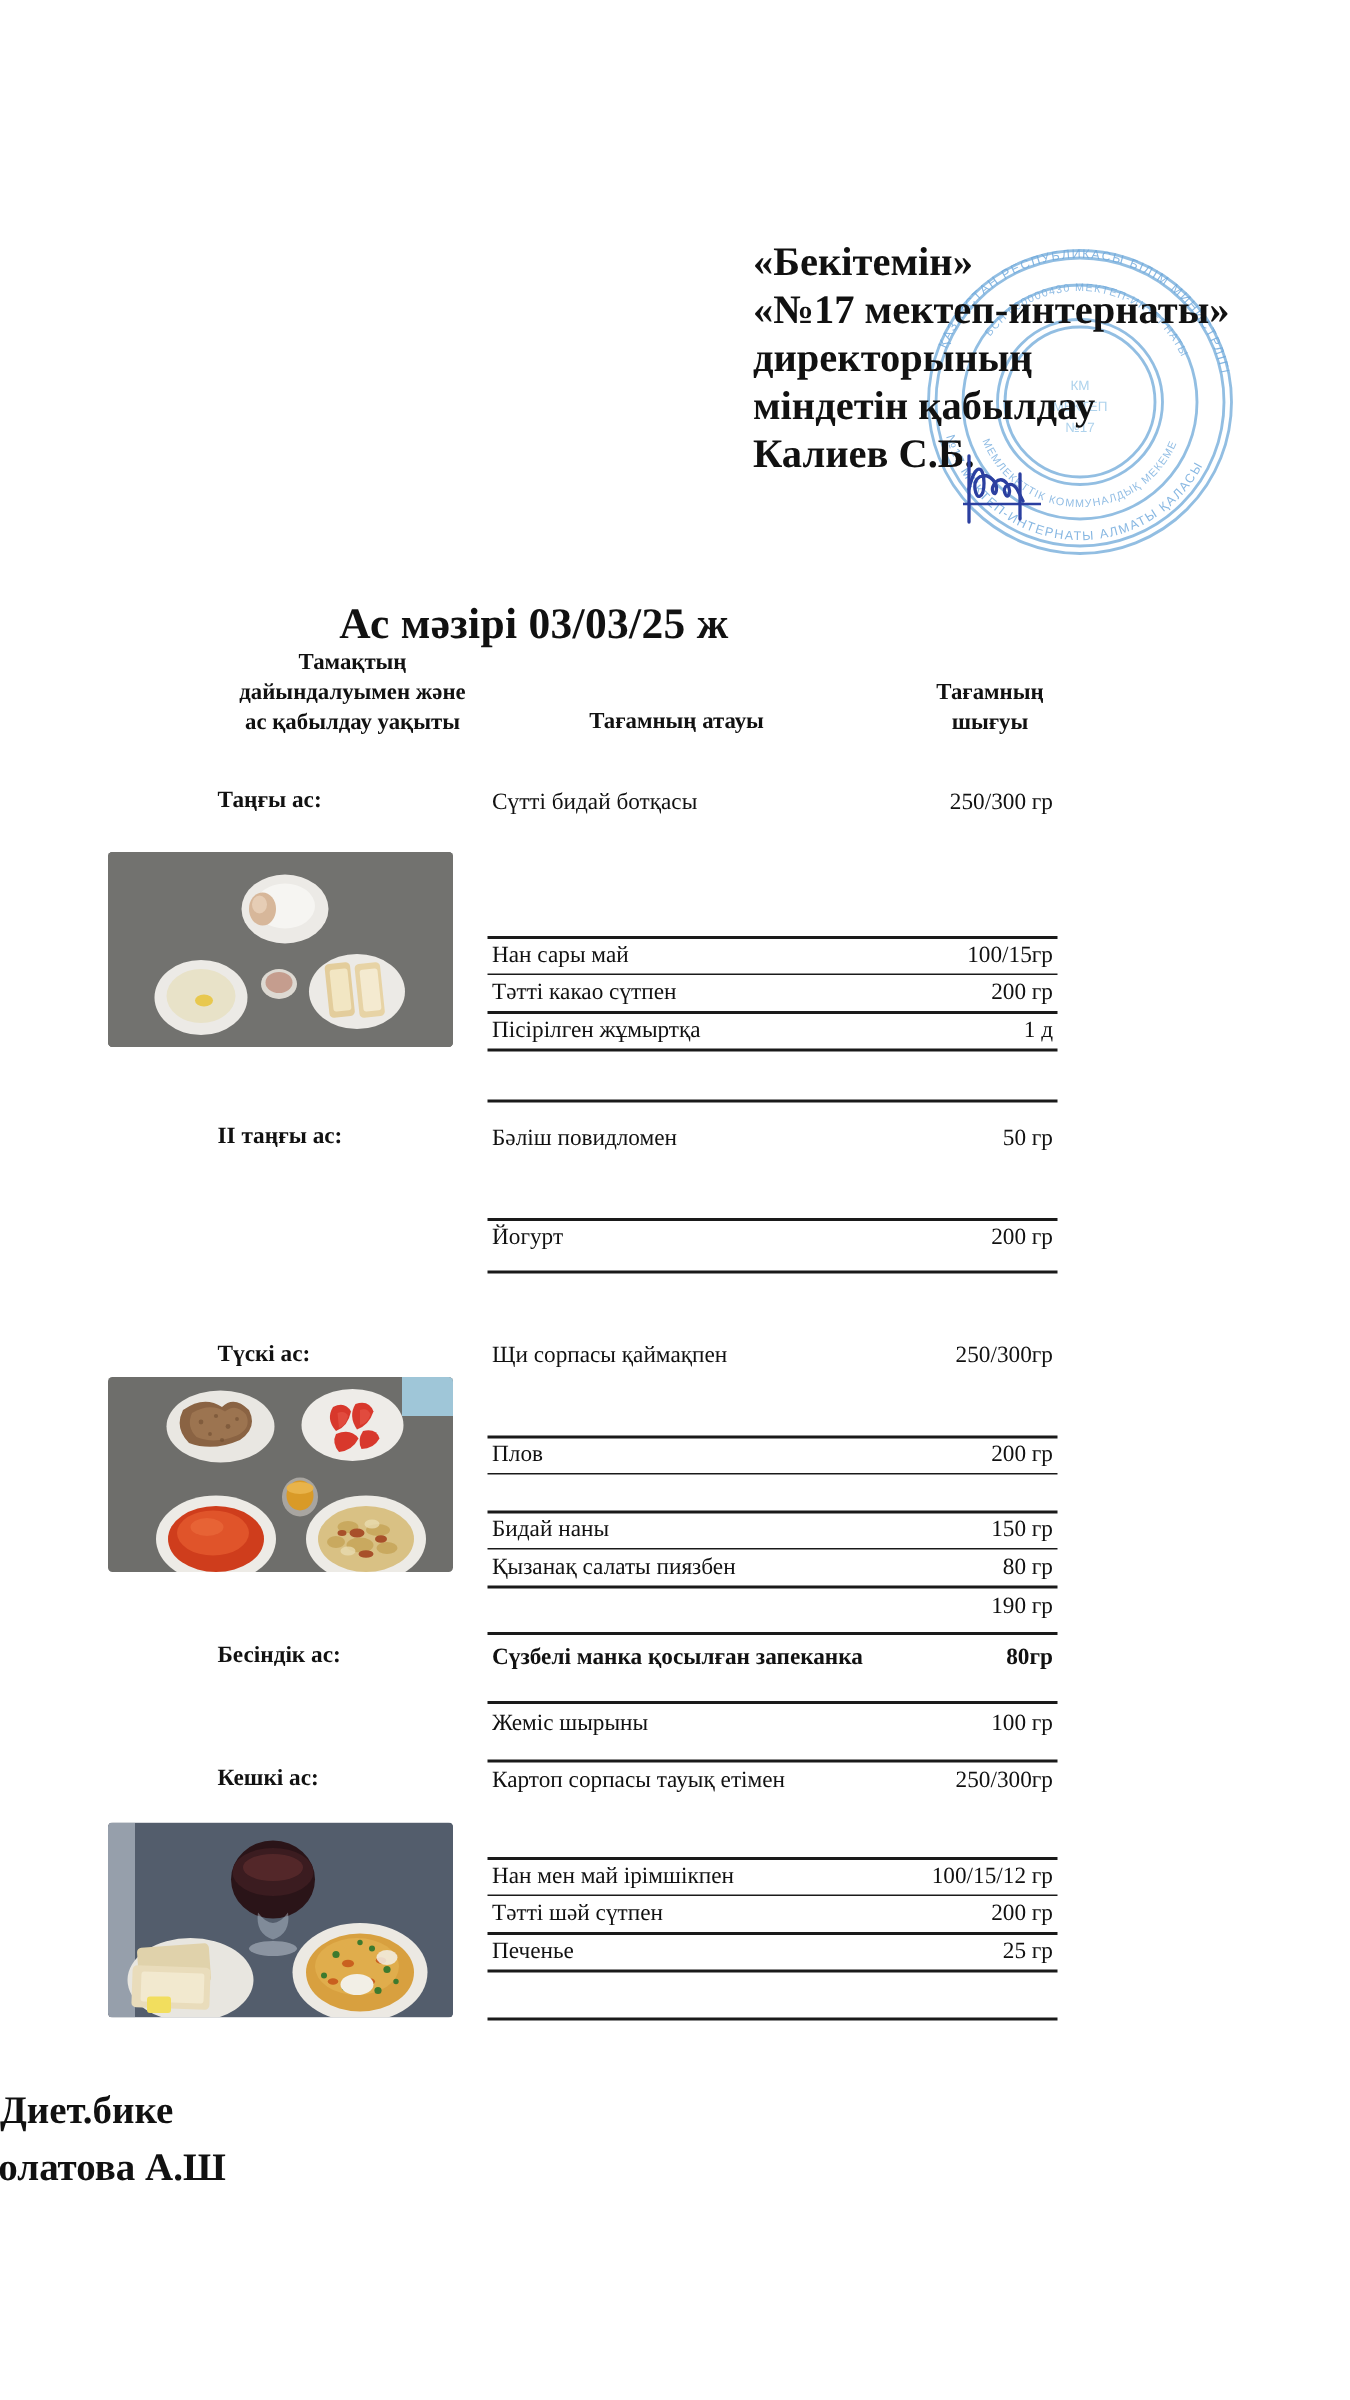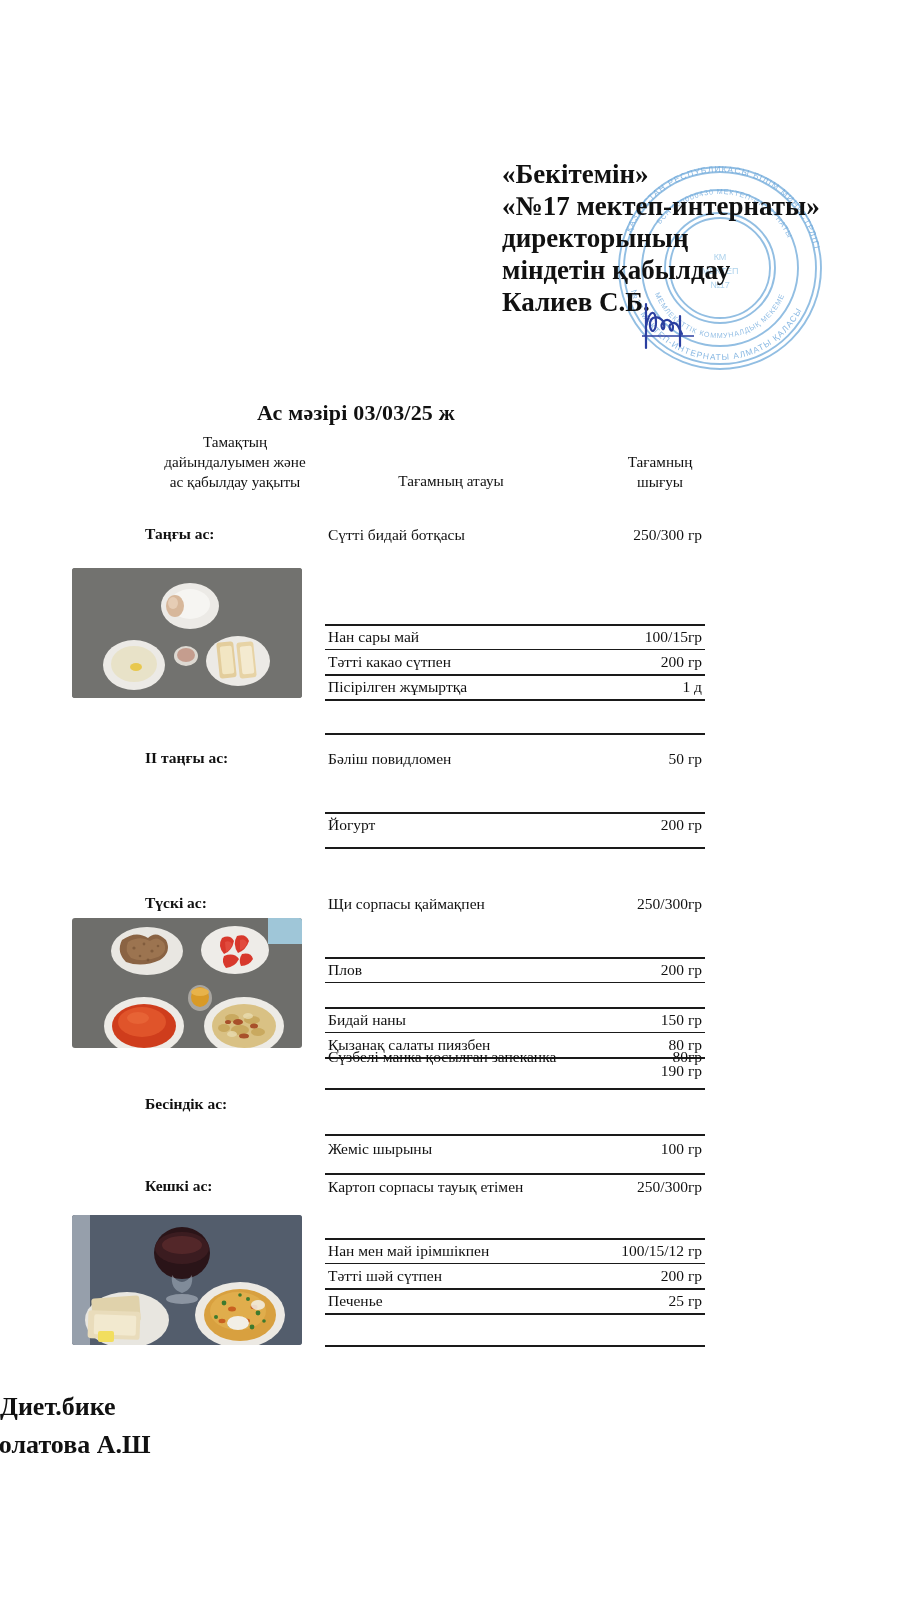--- a/index.html
+++ b/index.html
@@ -56,33 +56,33 @@
     z-index: 4;
   }
 
   
   #doc-title {
     position: absolute;
     top: 400px;
     left: 0;
     width: 712px;
     text-align: center;
-    font-size: 22px;
+    font-size: 29px;
     font-weight: bold;
     letter-spacing: 0.2px;
   }
 
   
   #column-headers {
     position: absolute;
     top: 432px;
     left: 140px;
     width: 600px;
     height: 70px;
-    font-weight: normal;
+    font-weight: bold;
     font-size: 15.2px;
   }
   #col-head-time {
     position: absolute;
     left: 0px;
     top: 0px;
     width: 190px;
     text-align: center;
     line-height: 20px;
   }
@@ -297,21 +297,21 @@
     <span class="dish-yield">80 гр</span>
   </div>
   <div class="rule" style="top:1057px;"></div>
   <div class="dish-row" style="top:1060px;">
     <span class="dish-name"></span>
     <span class="dish-yield">190 гр</span>
   </div>
 
   <div class="rule" style="top:1088px;"></div>
   <div class="meal-label" style="top:1095px;">Бесіндік ас:</div>
-  <div class="dish-row" style="top:1046px;">
+  <div class="dish-row" style="top:1094px;font-weight:bold;">
     <span class="dish-name">Сүзбелі манка қосылған запеканка</span>
     <span class="dish-yield">80гр</span>
   </div>
   <div class="rule" style="top:1134px;"></div>
   <div class="dish-row" style="top:1138px;">
     <span class="dish-name">Жеміс шырыны</span>
     <span class="dish-yield">100 гр</span>
   </div>
 
   <div class="rule" style="top:1173px;"></div>

